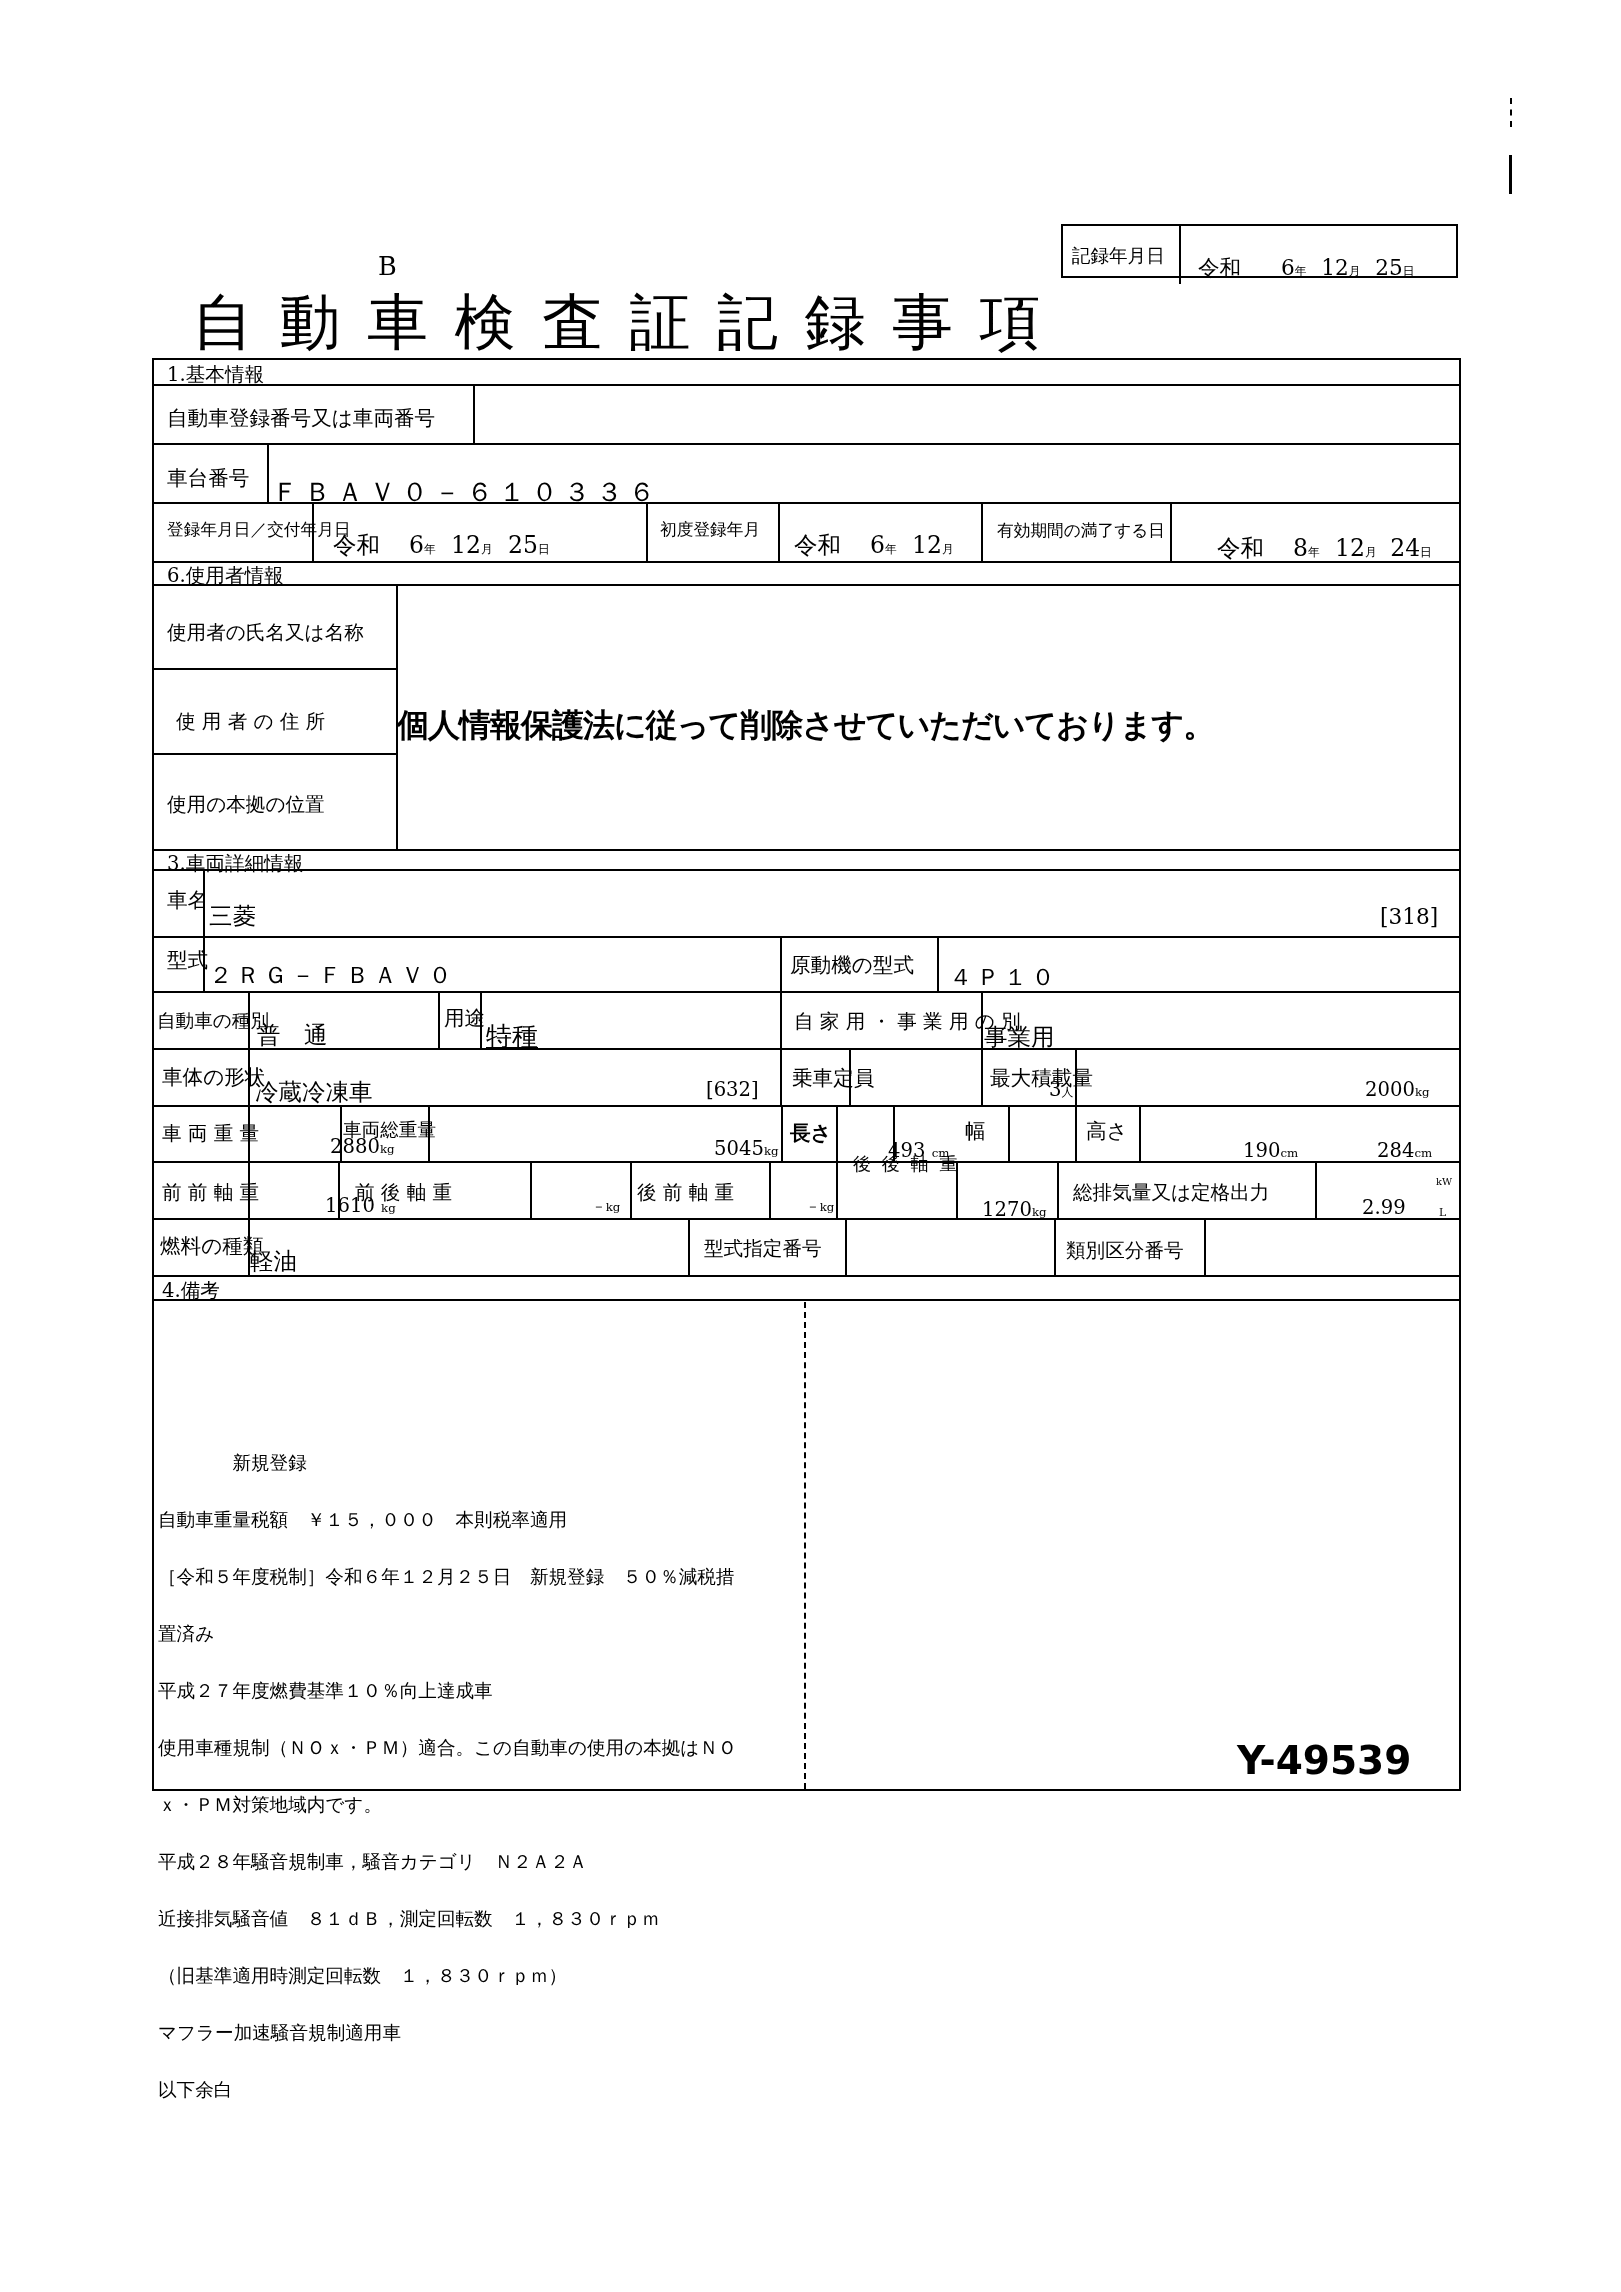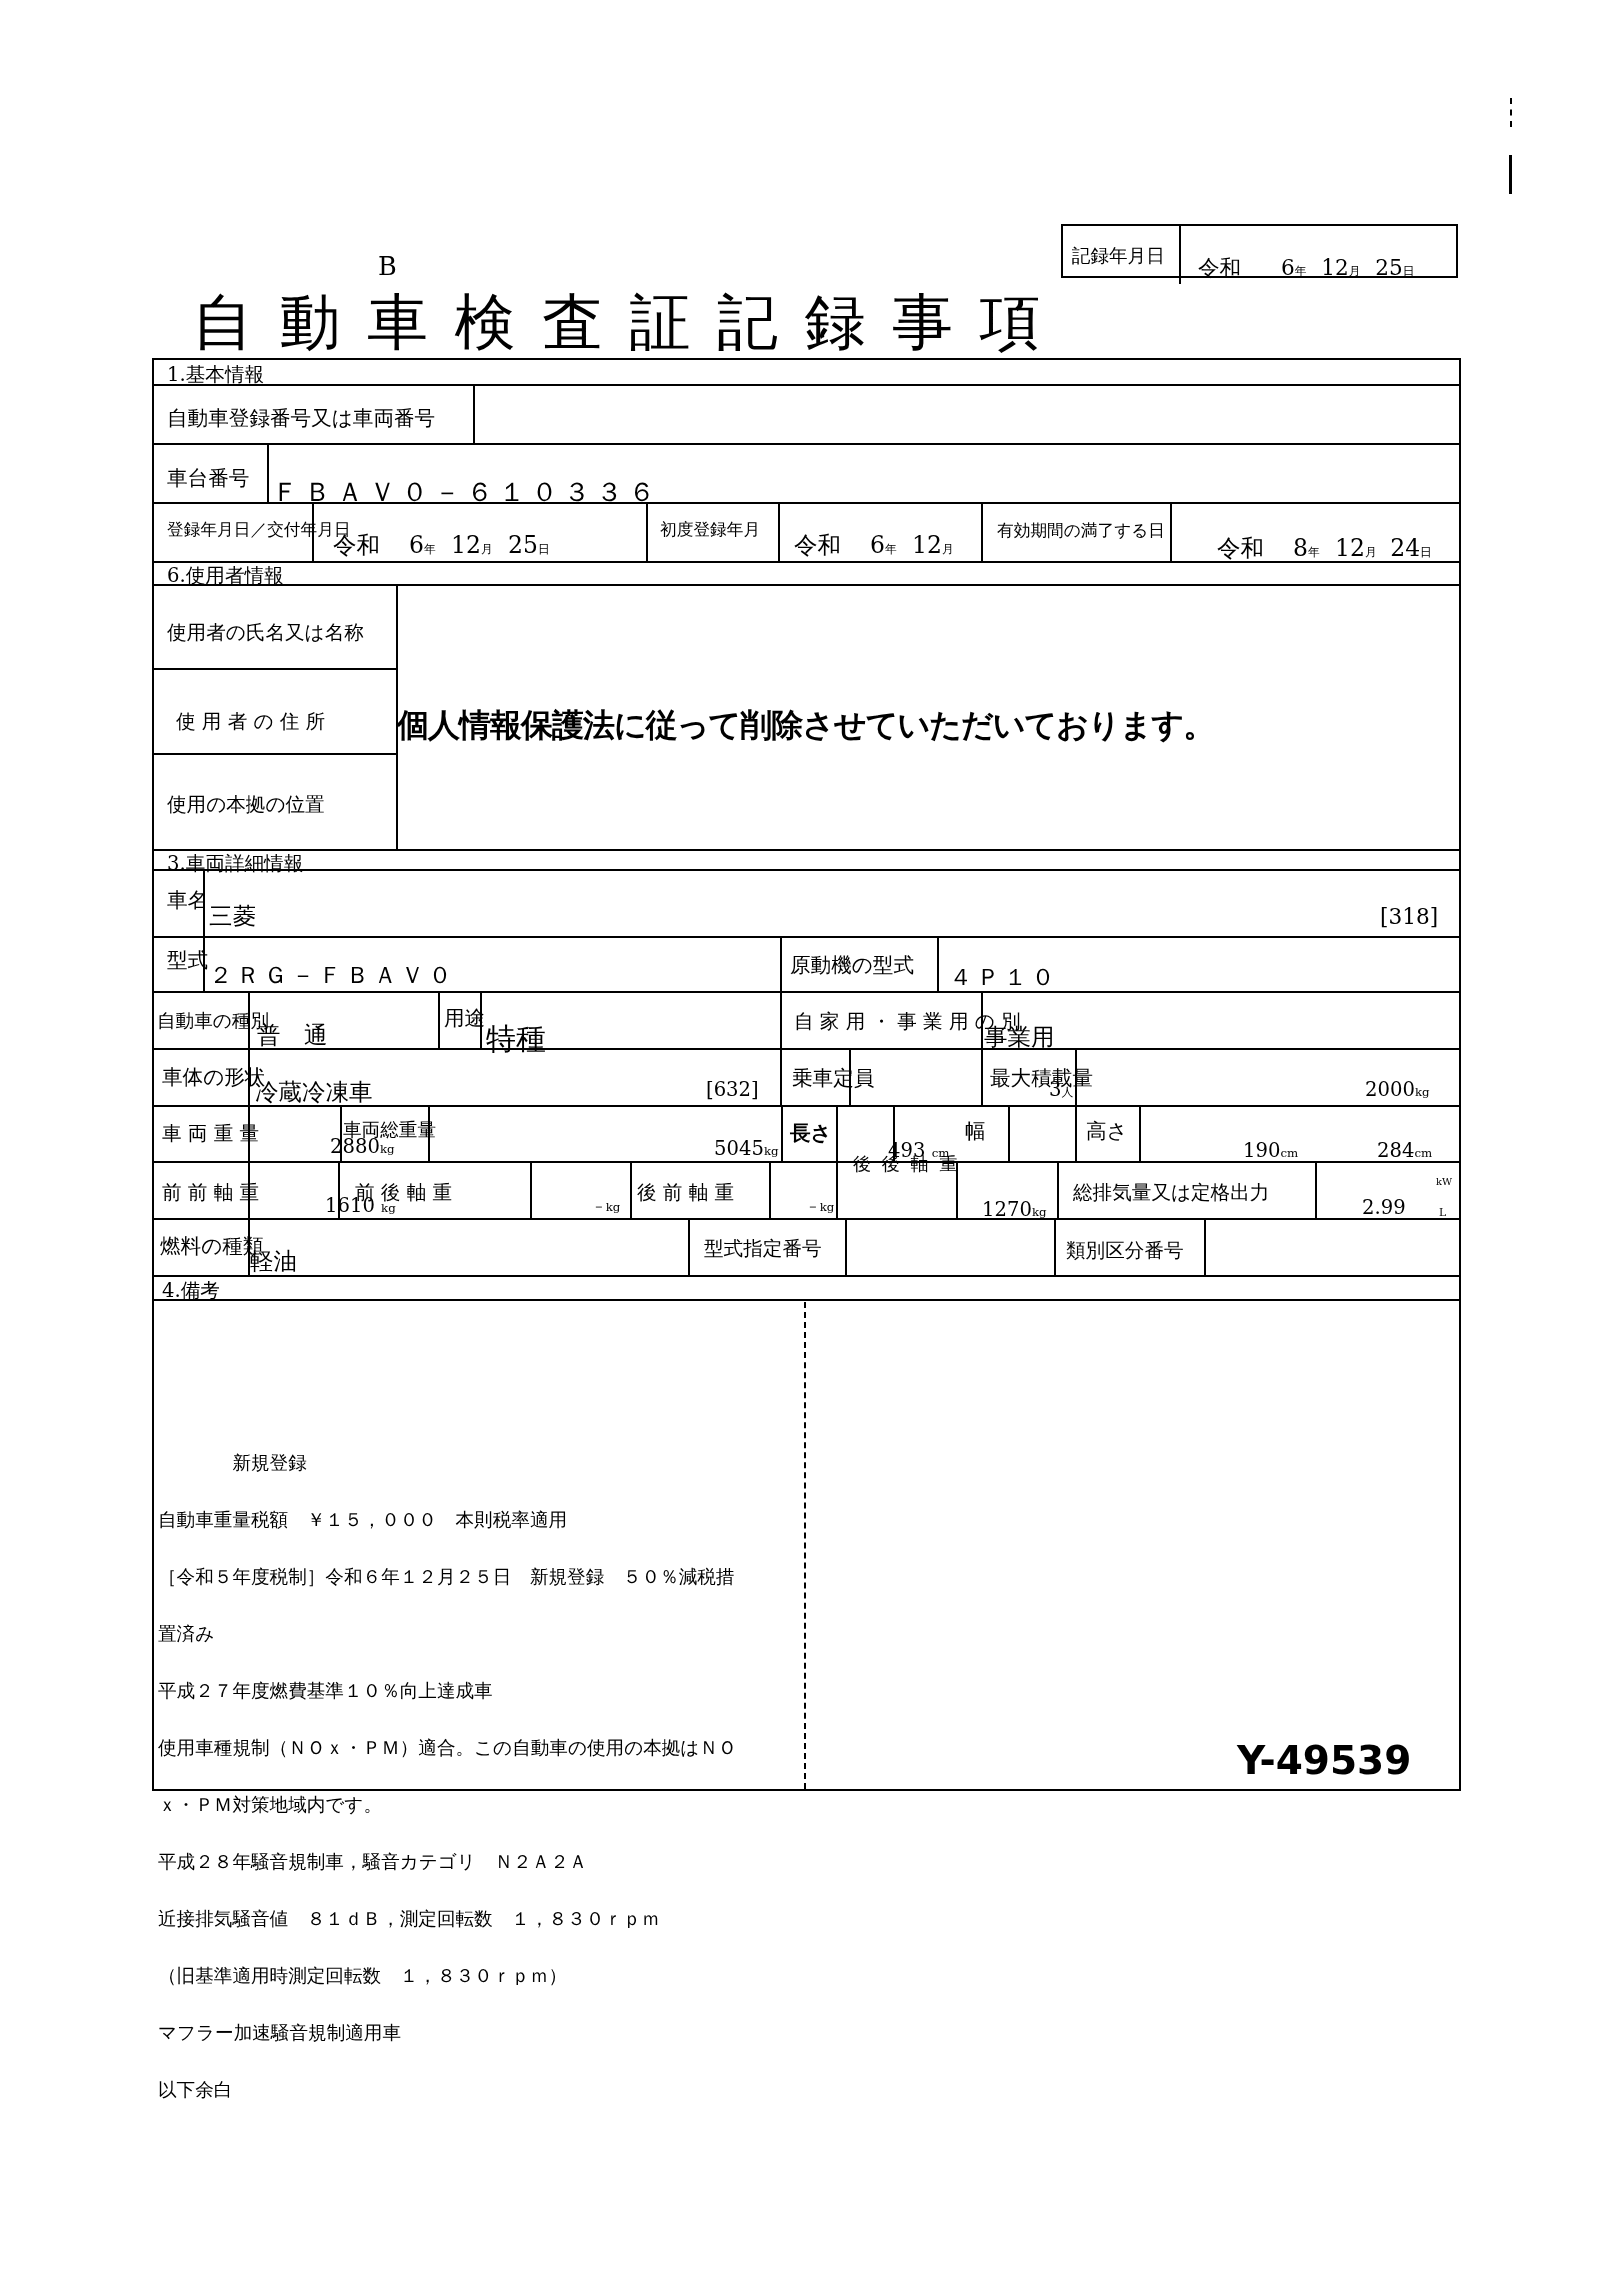--- a/index.html
+++ b/index.html
@@ -104,21 +104,21 @@
 <div class="vline" style="left:937px;top:937px;height:55px;"></div>
 <div class="val" style="left:949px;top:961px;font-size:23.5px;letter-spacing:3.9px;">４Ｐ１０</div>
 <div class="hline" style="left:152px;top:991px;width:1309px;"></div>
 
 <div class="lbl lbl-sm" style="left:157px;top:1008px;font-size:18.6px;">自動車の種別</div>
 <div class="vline" style="left:248px;top:992px;height:57px;"></div>
 <div class="val" style="left:257px;top:1019px;font-size:23.5px;">普　通</div>
 <div class="vline" style="left:438px;top:992px;height:57px;"></div>
 <div class="lbl" style="left:444px;top:1004px;">用途</div>
 <div class="vline" style="left:480px;top:992px;height:57px;"></div>
-<div class="val" style="left:486px;top:1019px;font-size:30px;">特種</div>
+<div class="val" style="left:486px;top:1019px;font-size:26px;text-decoration:underline;">特種</div>
 <div class="vline" style="left:780px;top:992px;height:57px;"></div>
 <div class="lbl" style="left:794px;top:1008px;font-size:19.6px;">自 家 用 ・ 事 業 用 の 別</div>
 <div class="vline" style="left:981px;top:992px;height:57px;"></div>
 <div class="val" style="left:984px;top:1021px;font-size:23.5px;">事業用</div>
 <div class="hline" style="left:152px;top:1048px;width:1309px;"></div>
 
 <div class="lbl" style="left:162px;top:1063px;">車体の形状</div>
 <div class="vline" style="left:248px;top:1049px;height:57px;"></div>
 <div class="val" style="left:255px;top:1076px;font-size:23.5px;">冷蔵冷凍車</div>
 <div class="val" style="left:706px;top:1078px;font-size:19.6px;">[632]</div>

